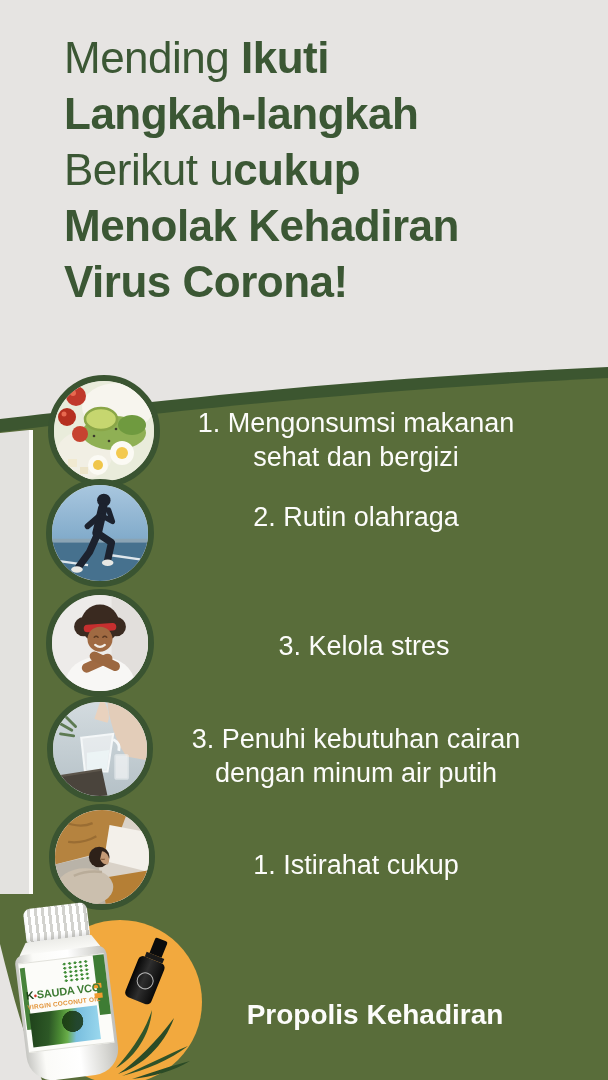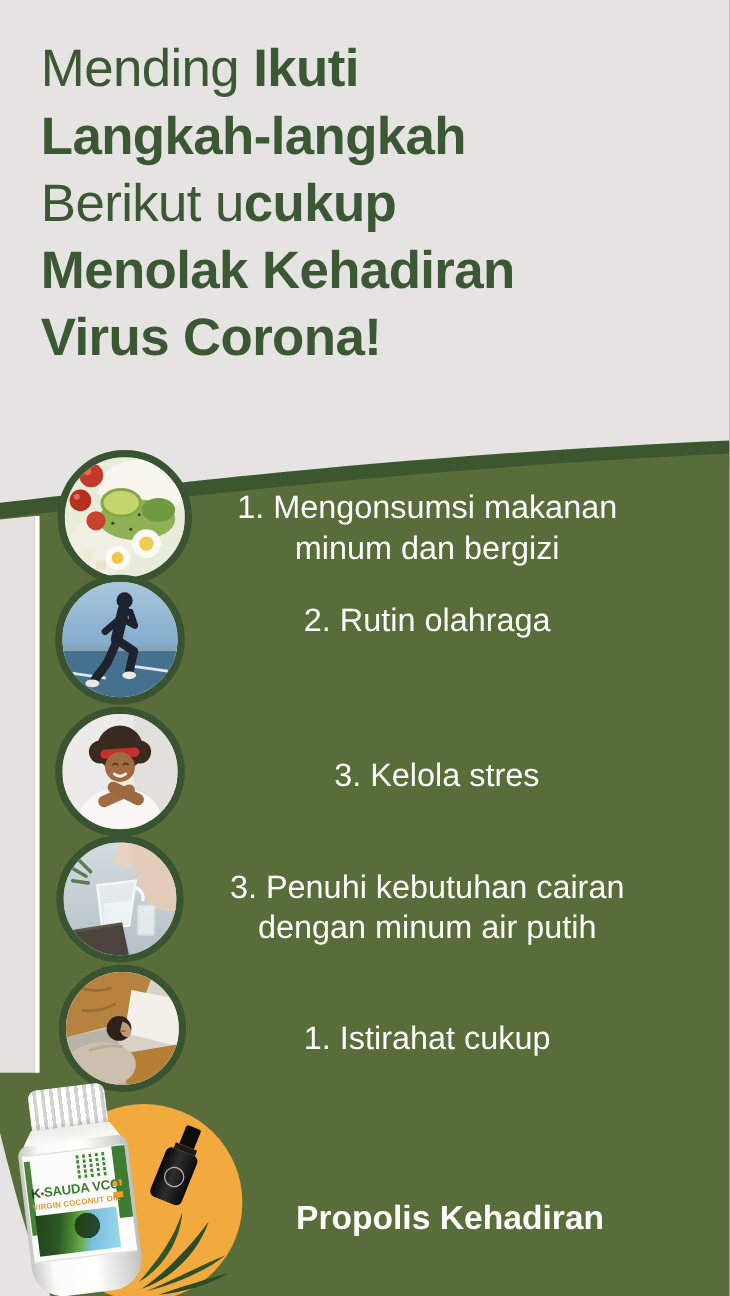--- a/index.html
+++ b/index.html
@@ -4,21 +4,21 @@
 <style>
   html,body{margin:0;padding:0;background:#9aa08f;}
   .poster{
     position:relative;width:608px;height:1080px;overflow:hidden;
     background:#e6e4e2;
     font-family:"Liberation Sans","DejaVu Sans",sans-serif;
     margin:0 auto;
   }
   .bg{position:absolute;left:0;top:0;z-index:0;}
   
-  .title{position:absolute;left:34px;top:30px;z-index:2;color:#3b5734;
+  .title{position:absolute;left:64px;top:30px;z-index:2;color:#3b5734;
          font-size:44px;line-height:56px;letter-spacing:-0.5px;white-space:nowrap;}
   .title .r{font-weight:400;}
   .title .b{font-weight:700;}
   
   .pic{position:absolute;z-index:2;border:6px solid #3a5431;border-radius:50%;
        overflow:hidden;box-sizing:border-box;background:#d8d8d2;}
   .pic svg{display:block;width:100%;height:100%;}
   .pic-1{left:48px;top:375px;width:112px;height:112px;}
   .pic-2{left:46px;top:479px;width:108px;height:108px;}
   .pic-3{left:46px;top:589px;width:108px;height:108px;}
@@ -197,21 +197,21 @@
       <circle cx="47" cy="50" r="11" fill="#2e2119"></circle>
       <path d="M50,44 A9,9 0 0 1 56,58 Q50,58 48,52 Z" fill="#c49a76"></path>
       <path d="M49,52 Q51,53 53,52" stroke="#8a5f3e" stroke-width="1.2" fill="none"></path>
       <ellipse cx="32" cy="82" rx="30" ry="20" fill="#cbbfae"></ellipse>
       <path d="M20,70 Q34,64 50,66" stroke="#b9ac99" stroke-width="2.6" fill="none"></path>
     </svg>
   </div>
 
   <div class="step step-1">
     <div>1. Mengonsumsi makanan</div>
-    <div>minum dan bergizi</div>
+    <div>sehat dan bergizi</div>
   </div>
   <div class="step step-2">
     <div>2. Rutin olahraga</div>
   </div>
   <div class="step step-3">
     <div>3. Kelola stres</div>
   </div>
   <div class="step step-4">
     <div>3. Penuhi kebutuhan cairan</div>
     <div>dengan minum air putih</div>

